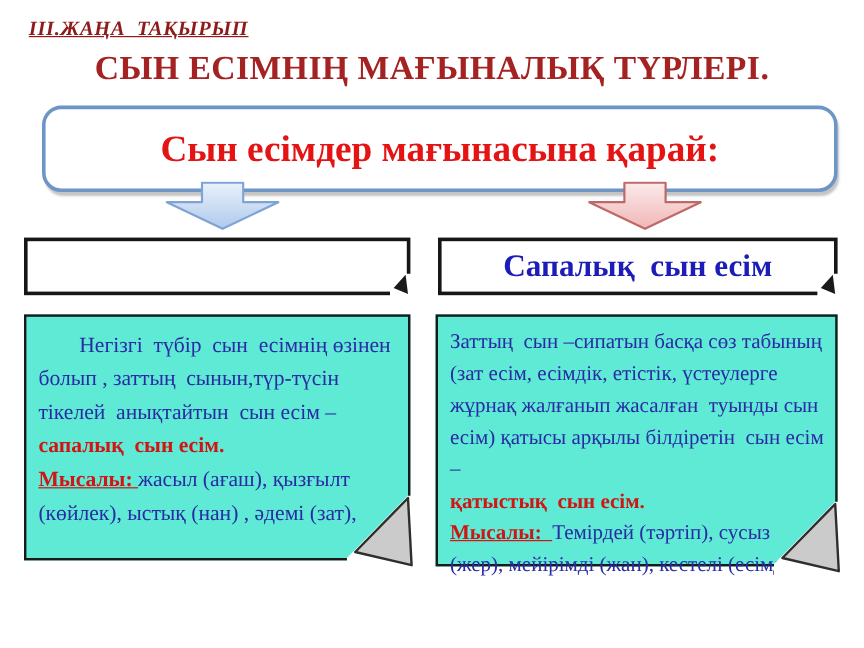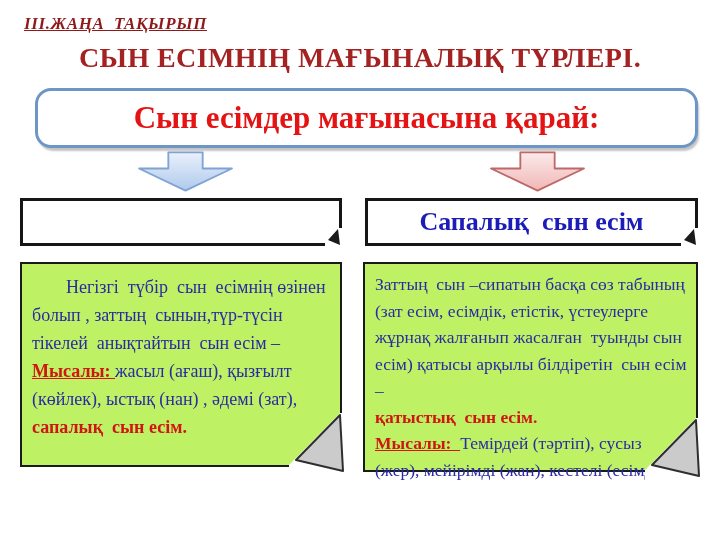--- a/index.html
+++ b/index.html
@@ -10,21 +10,21 @@
   .topic-label{
     position:absolute;left:24px;top:14px;
     font-size:17px;font-weight:bold;color:#8E1A1A;
     text-decoration:underline;letter-spacing:0.6px;white-space:pre;font-style:italic;
   }
   .main-title{
     position:absolute;left:25px;top:42px;width:670px;text-align:center;
     font-size:28px;font-weight:bold;color:#A52222;letter-spacing:0.4px;white-space:pre;
   }
   .banner{
-    position:absolute;left:35px;top:88px;width:663px;height:60px;box-sizing:border-box;
+    position:absolute;left:35px;top:88px;width:663px;height:72px;box-sizing:border-box;
     border:3px solid #6D96C6;border-radius:16px;background:#ffffff;
     box-shadow:2px 4px 2px -1px #c4c4c4;
     display:flex;align-items:center;justify-content:center;
   }
   .banner-text{
     font-size:31px;font-weight:bold;color:#E41414;white-space:pre;
   }
   .arrow{position:absolute;top:151px;width:101px;height:41px;}
   .arrow.left{left:135px;}
   .arrow.right{left:487px;}
@@ -32,21 +32,21 @@
     position:absolute;top:198px;height:48px;box-sizing:border-box;
     border:3px solid #161616;background:#ffffff;
     display:flex;align-items:center;justify-content:center;
   }
   .header-box.left{left:20px;width:322px;}
   .header-box.right{left:365px;width:333px;}
   .header-text{
     font-size:26px;font-weight:bold;color:#1C1CB8;white-space:pre;
   }
   .content-box{
-    position:absolute;box-sizing:border-box;background:#bef264;
+    position:absolute;box-sizing:border-box;background:#5eead4;
     border:2px solid #1A1A1A;color:#2A2AA4;
   }
   .content-box.left{
     left:20px;top:262px;width:322px;height:205px;
     padding:9px 6px 0 10px;font-size:18px;line-height:28px;
   }
   .content-box.right{
     left:363px;top:262px;width:335px;height:210px;
     padding:7px 6px 0 10px;font-size:17.5px;line-height:26.5px;
   }
@@ -100,22 +100,22 @@
   <div class="header-box right">
     <span class="header-text">Сапалық  сын есім</span>
     <svg class="fold-small" viewBox="0 0 18 20">
       <polygon points="13,0 18,0 18,20 0,20 0,14" fill="#ffffff"></polygon>
       <polygon points="13,1 3,12 15,17" fill="#1A1A1A"></polygon>
     </svg>
   </div>
 
   <div class="content-box left">
     <div class="para indent"><span>Негізгі  түбір  сын  есімнің өзінен болып , заттың  сынын,түр-түсін тікелей  анықтайтын  сын есім –</span></div>
+    <div class="para"><span class="term">сапалық  сын есім.</span></div>
     <div class="para"><span class="example-label">Мысалы: </span><span>жасыл (ағаш), қызғылт (көйлек), ыстық (нан) , әдемі (зат),</span></div>
-    <div class="para"><span class="term">сапалық  сын есім.</span></div>
     <svg class="fold-big" viewBox="0 0 60 62">
       <polygon points="51,0 60,0 60,62 0,62 0,52" fill="#ffffff"></polygon>
       <polygon points="51,2 7,47 54,58" fill="#CBCBCB" stroke="#2E2E2E" stroke-width="2" stroke-linejoin="round"></polygon>
     </svg>
   </div>
 
   <div class="content-box right">
     <div class="para"><span>Заттың  сын –сипатын басқа сөз табының (зат есім, есімдік, етістік, үстеулерге жұрнақ жалғанып жасалған  туынды сын есім) қатысы арқылы білдіретін  сын есім –</span></div>
     <div class="para"><span class="term">қатыстық  сын есім.</span></div>
     <div class="para"><span class="example-label">Мысалы:  </span><span>Темірдей (тәртіп), сусыз (жер), мейірімді (жан), кестелі (есімдер)</span></div>

